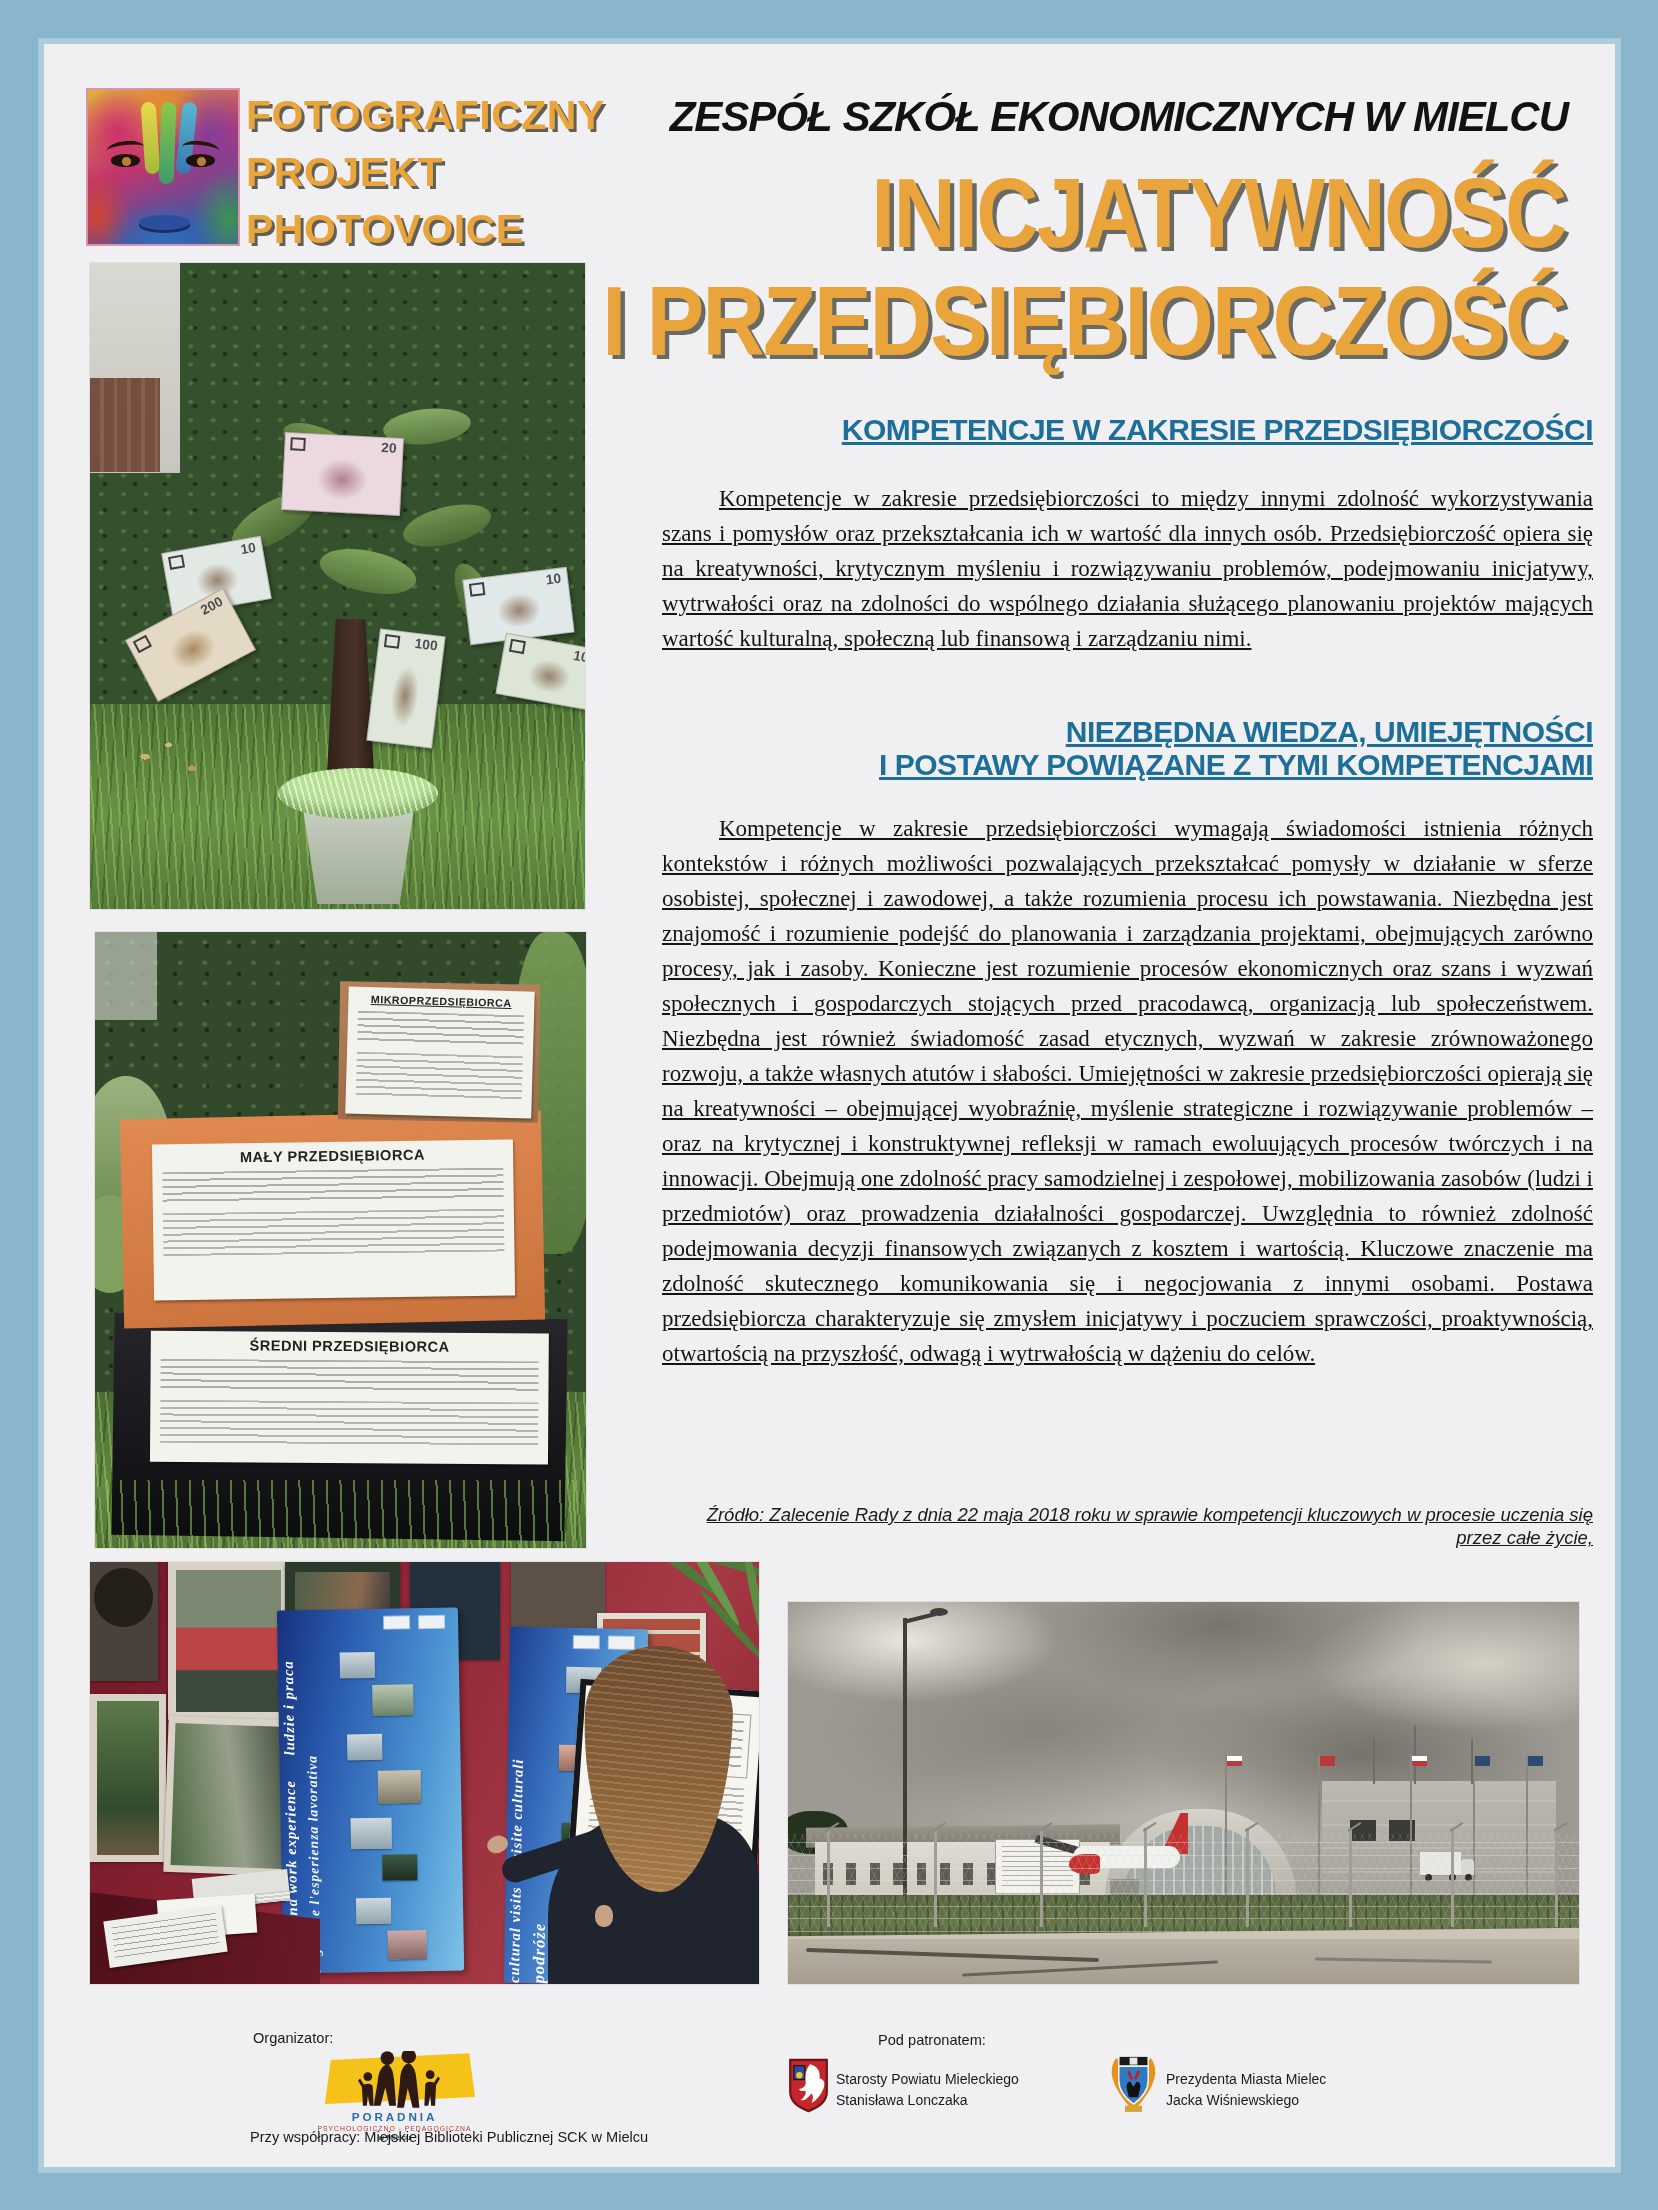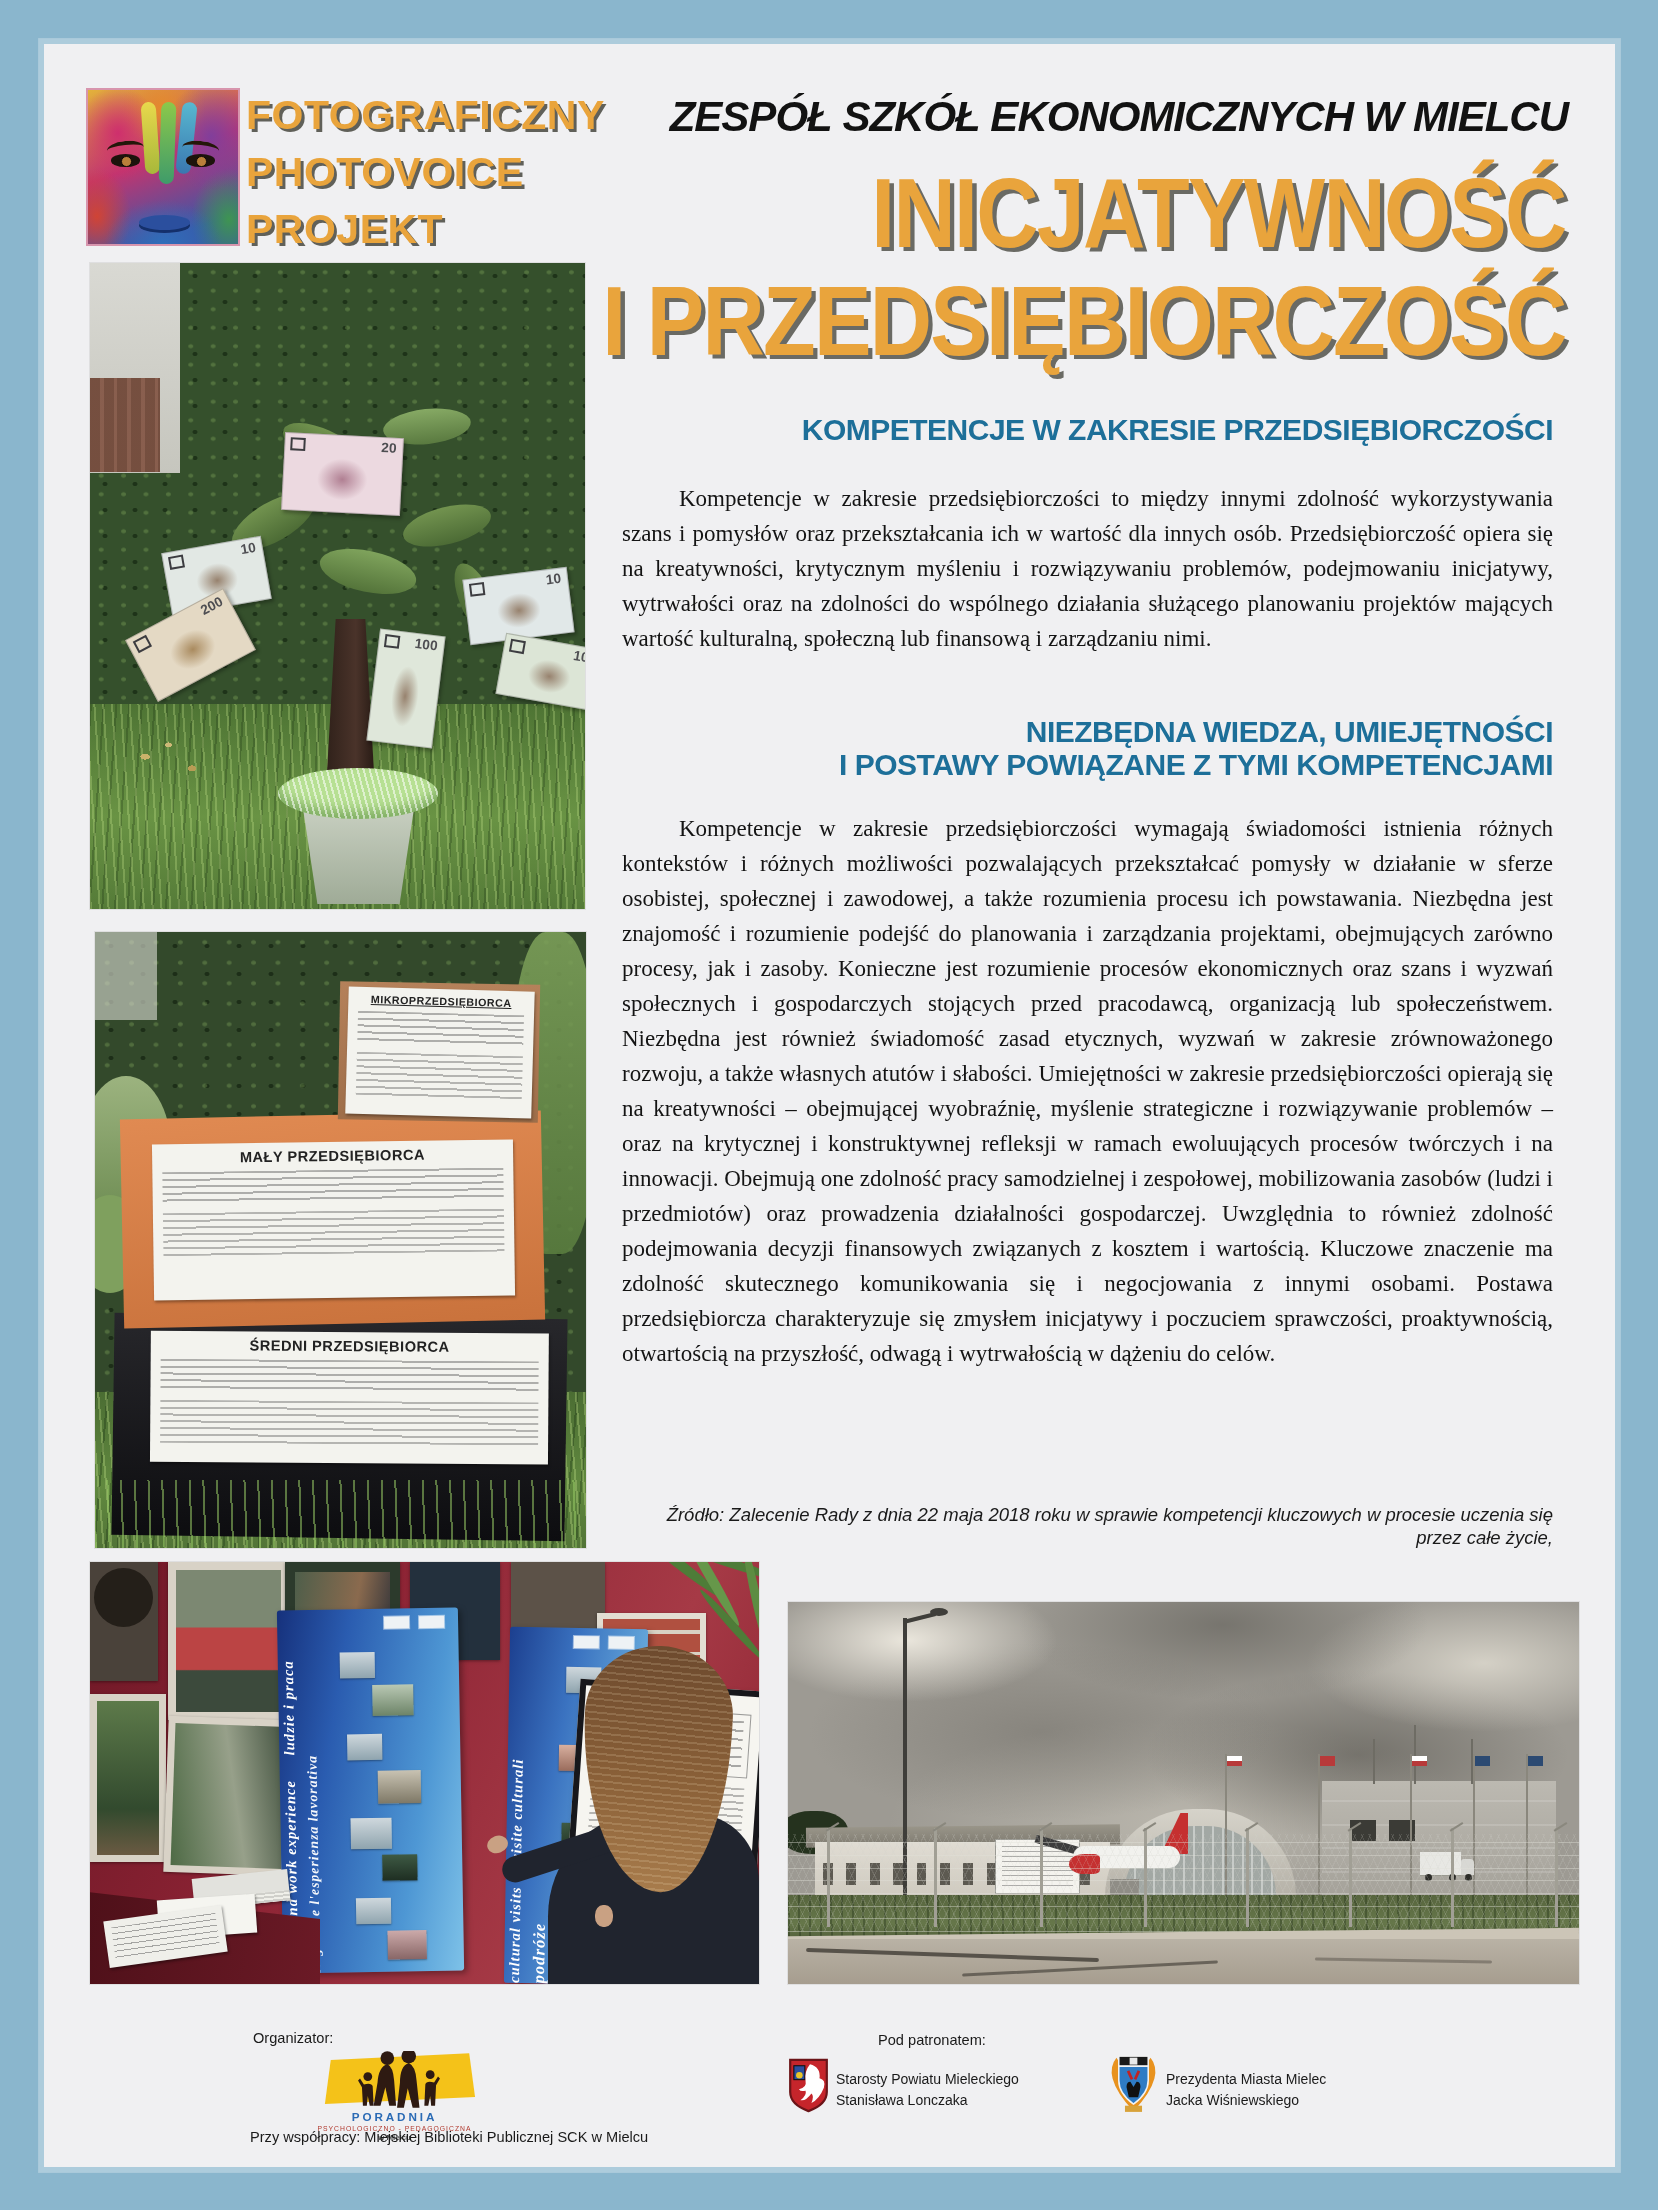--- a/index.html
+++ b/index.html
@@ -32,21 +32,21 @@
         box-shadow:0 2.9px 0 #14306b;}
   .logo-text{position:absolute;left:202px;top:43px;font-weight:bold;font-size:41px;line-height:57px;
       color:#e9a43c;text-shadow:2.9px 2.9px 0 rgba(70,70,62,.85);letter-spacing:0.5px;}
   .school{position:absolute;right:47px;top:49px;font-size:42px;font-weight:bold;font-style:italic;
       color:#121212;letter-spacing:-1px;}
   .title{position:absolute;right:49px;top:115px;text-align:right;font-weight:bold;font-size:98px;
       line-height:108px;color:#e9a43c;letter-spacing:-2px;text-shadow:4.9px 3.9px 0 rgba(72,72,64,.8);
       transform:scaleX(.88);transform-origin:100% 0;}
 
   
-  .col{position:absolute;left:578px;width:931px;}
+  .col{position:absolute;left:618px;width:931px;text-decoration:underline;}
   .h-blue{color:#1d6f99;font-weight:bold;font-size:30px;text-align:right;letter-spacing:-0.5px;}
   .hd1{top:369px;}
   .hd2{top:671px;line-height:33px;}
   .body-par{font-family:"Liberation Serif",serif;font-size:23px;line-height:35px;color:#141414;
       text-align:justify;text-indent:57px;}
   .par1{top:437px;}
   .par2{top:767px;}
   .source{top:1459px;font-style:italic;font-size:18.5px;line-height:23.4px;text-align:right;color:#1a1a1a;}
 
   
@@ -338,22 +338,22 @@
     <span class="eye eyeL">
           <i></i>
         </span>
     <span class="eye eyeR">
           <i></i>
         </span>
     <span class="lips"></span>
   </div>
   <div class="logo-text">
     <div>FOTOGRAFICZNY</div>
+    <div>PROJEKT</div>
     <div>PHOTOVOICE</div>
-    <div>PROJEKT</div>
   </div>
   <div class="school">ZESPÓŁ SZKÓŁ EKONOMICZNYCH W MIELCU</div>
   <div class="title">
     <div>INICJATYWNOŚĆ</div>
     <div>I PRZEDSIĘBIORCZOŚĆ</div>
   </div>
 
   <div class="col h-blue hd1 abs">KOMPETENCJE W ZAKRESIE PRZEDSIĘBIORCZOŚCI</div>
   <div class="col body-par par1 abs">Kompetencje w zakresie przedsiębiorczości to między innymi zdolność wykorzystywania szans i pomysłów oraz przekształcania ich w wartość dla innych osób. Przedsiębiorczość opiera się na kreatywności, krytycznym myśleniu i rozwiązywaniu problemów, podejmowaniu inicjatywy, wytrwałości oraz na zdolności do wspólnego działania służącego planowaniu projektów mających wartość kulturalną, społeczną lub finansową i zarządzaniu nimi.</div>
   <div class="col h-blue hd2 abs">

